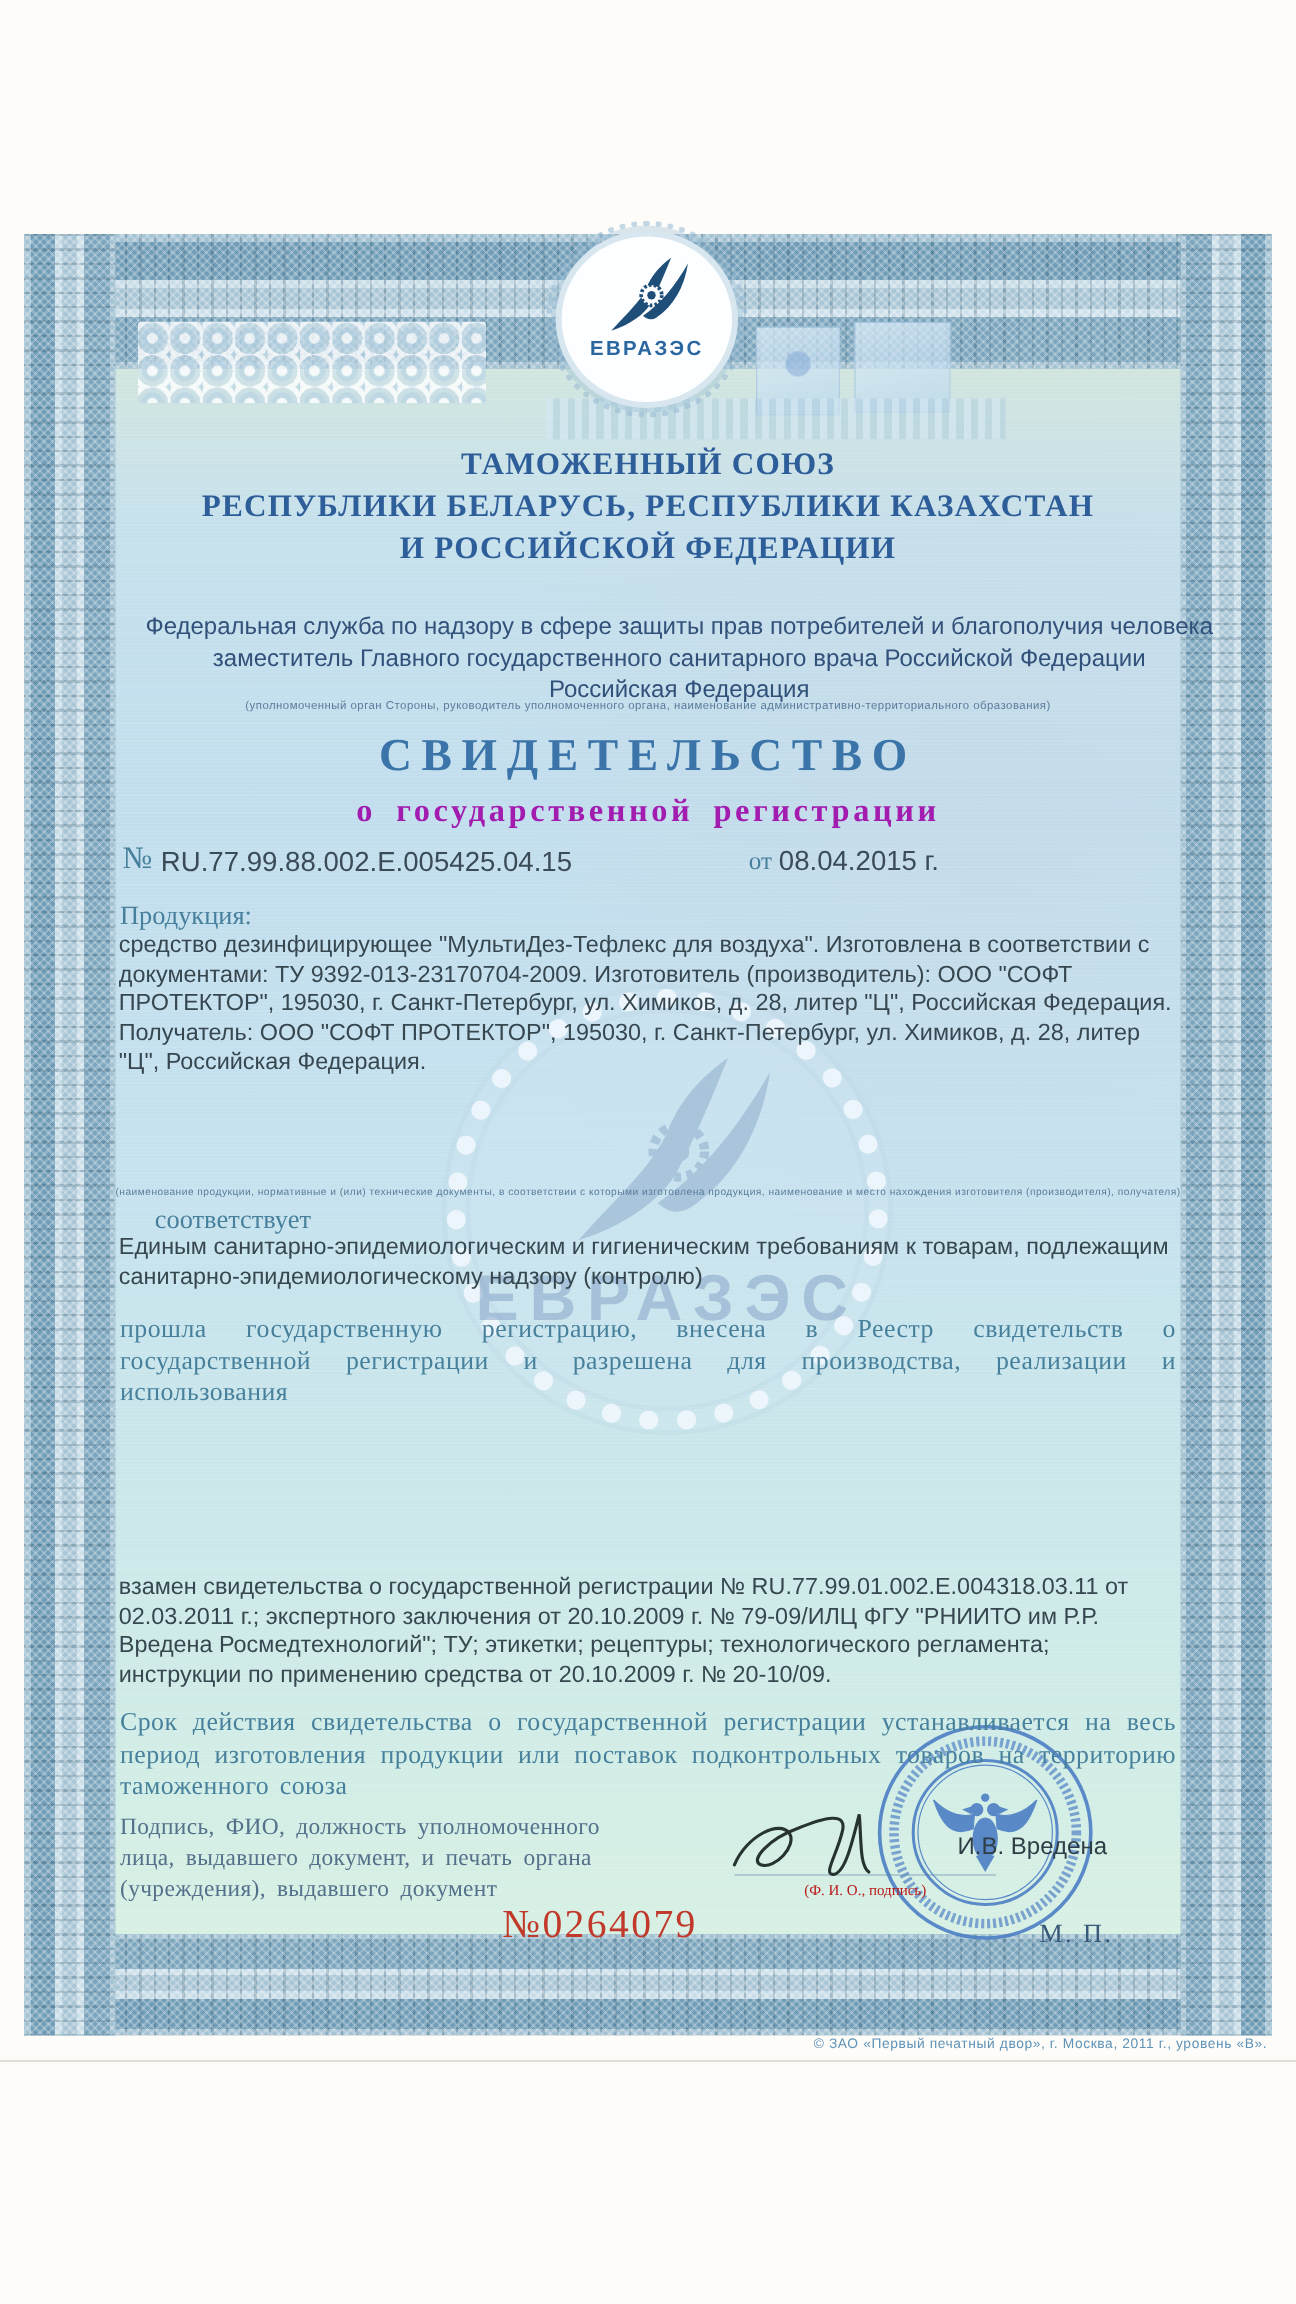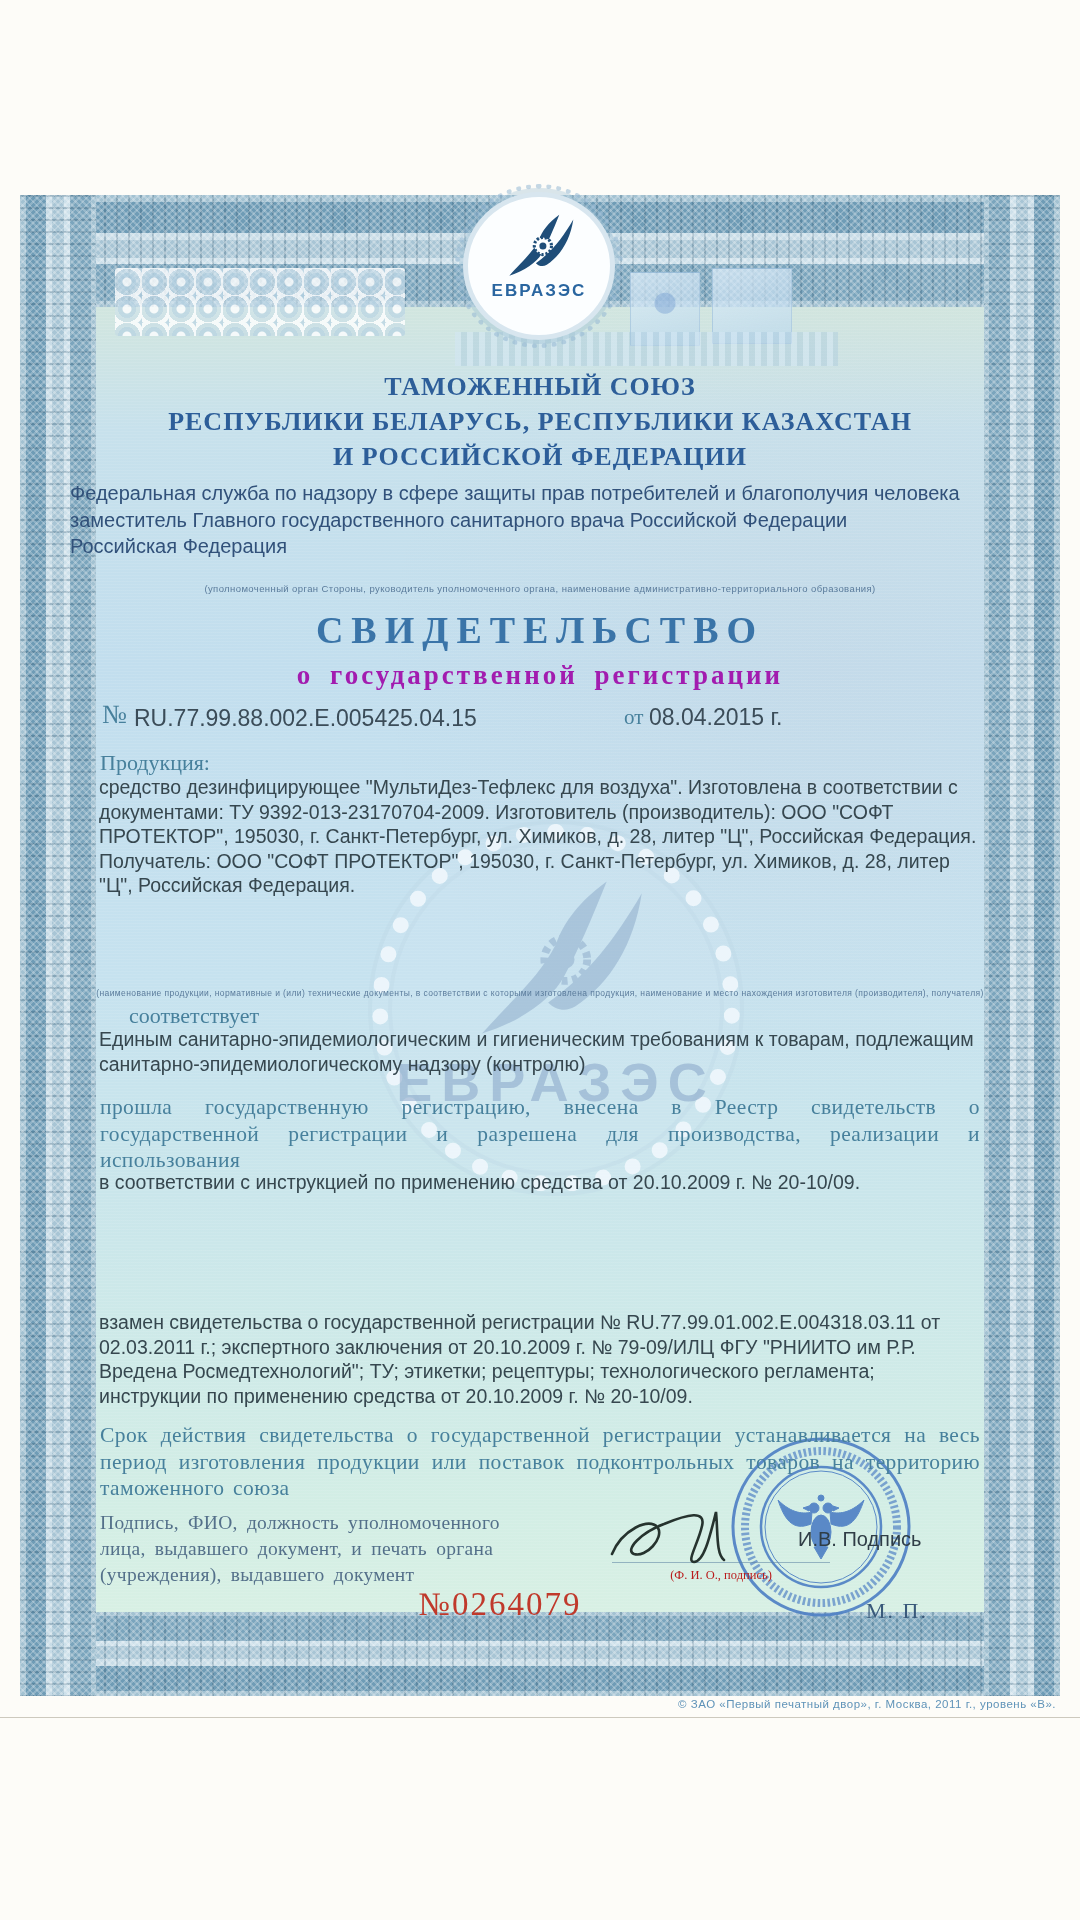--- a/index.html
+++ b/index.html
@@ -65,21 +65,21 @@
     border:16px dotted rgba(240,248,252,.9);box-shadow:0 0 0 4px rgba(190,214,230,.35), inset 0 0 0 4px rgba(190,214,230,.35);
     background:rgba(210,230,244,.25);display:flex;flex-direction:column;align-items:center;}
   .watermark .wm-svg{width:240px;height:195px;margin-top:22px;opacity:.5;}
   .watermark .wm-label{font-weight:bold;font-size:54px;letter-spacing:9px;color:rgba(128,158,196,.5);margin-top:-6px;}
 
   
   .t{position:absolute;z-index:5;}
   .serif{font-family:"Liberation Serif",serif;}
   .union{left:90px;width:900px;text-align:center;font-family:"Liberation Serif",serif;
          font-weight:bold;font-size:26px;color:#2d5e99;letter-spacing:1px;}
-  .authority{left:70px;width:992px;font-size:20px;color:#31517a;}
+  .authority{left:70px;width:992px;text-align:center;font-size:20px;color:#31517a;margin-top:29px;}
   .fineprint{left:90px;width:900px;text-align:center;font-size:9.5px;color:#5a7b9b;letter-spacing:.4px;}
   .title-main{left:90px;width:900px;text-align:center;font-family:"Liberation Serif",serif;
               font-weight:bold;font-size:38px;letter-spacing:8px;color:#3a74a8;}
   .title-sub{left:90px;width:900px;text-align:center;font-family:"Liberation Serif",serif;
              font-weight:bold;font-size:27px;letter-spacing:3px;word-spacing:7px;color:#a21caf;}
   .teal-serif{font-family:"Liberation Serif",serif;color:#47809c;}
   .para-sans{font-size:19.5px;color:#36474f;line-height:1.26;}
   .para-serif{font-family:"Liberation Serif",serif;color:#47809c;font-size:21.5px;line-height:1.24;
               text-align:justify;letter-spacing:.4px;word-spacing:3px;}
   .sign-label{font-family:"Liberation Serif",serif;color:#54708a;font-size:19.5px;line-height:1.33;
@@ -147,21 +147,20 @@
   <div class="t" style="left:649px;top:704px;font-size:23px;color:#3b4c58;">08.04.2015 г.</div>
 
   <div class="t teal-serif" style="left:100px;top:750px;font-size:22px;">Продукция:</div>
   <div class="t para-sans" style="left:99px;top:775px;width:882px;">средство дезинфицирующее "МультиДез-Тефлекс для воздуха". Изготовлена в соответствии с документами: ТУ 9392-013-23170704-2009. Изготовитель (производитель): ООО "СОФТ ПРОТЕКТОР", 195030, г. Санкт-Петербург, ул. Химиков, д. 28, литер "Ц", Российская Федерация. Получатель: ООО "СОФТ ПРОТЕКТОР", 195030, г. Санкт-Петербург, ул. Химиков, д. 28, литер "Ц", Российская Федерация.</div>
 
   <div class="t fineprint" style="top:988px;font-size:8.5px;">(наименование продукции, нормативные и (или) технические документы, в соответствии с которыми изготовлена продукция, наименование и место нахождения изготовителя (производителя), получателя)</div>
   <div class="t teal-serif" style="left:100px;top:1003px;font-size:22px;margin-left:29px;">соответствует</div>
   <div class="t para-sans" style="left:99px;top:1027px;width:882px;">Единым санитарно-эпидемиологическим и гигиеническим требованиям к товарам, подлежащим санитарно-эпидемиологическому надзору (контролю)</div>
 
   <div class="t para-serif" style="left:100px;top:1094px;width:880px;">прошла государственную регистрацию, внесена в Реестр свидетельств о государственной регистрации и разрешена для производства, реализации и использования</div>
-  <div class="t para-sans" style="left:99px;top:1170px;width:882px;">в соответствии с инструкцией по применению средства от 20.10.2009 г. № 20-10/09.</div>
 
   <div class="t para-sans" style="left:99px;top:1310px;width:882px;">взамен свидетельства о государственной регистрации № RU.77.99.01.002.E.004318.03.11 от 02.03.2011 г.; экспертного заключения от 20.10.2009 г. № 79-09/ИЛЦ ФГУ "РНИИТО им Р.Р. Вредена Росмедтехнологий"; ТУ; этикетки; рецептуры; технологического регламента; инструкции по применению средства от 20.10.2009 г. № 20-10/09.</div>
 
   <div class="t para-serif" style="left:100px;top:1422px;width:880px;">Срок действия свидетельства о государственной регистрации устанавливается на весь период изготовления продукции или поставок подконтрольных товаров на территорию таможенного союза</div>
 
   <div class="t sign-label" style="left:100px;top:1510px;width:420px;">Подпись, ФИО, должность уполномоченного лица, выдавшего документ, и печать органа (учреждения), выдавшего документ</div>
 
   <svg class="seal-svg" viewBox="0 0 190 190">
     <circle cx="95" cy="95" r="88" fill="none" stroke="#4d7fc4" stroke-width="3"></circle>
     <circle cx="95" cy="95" r="76" fill="none" stroke="#4d7fc4" stroke-width="8" stroke-dasharray="2.6 2.4" opacity=".75"></circle>
@@ -177,21 +176,21 @@
       <path d="M107,74 l6,2 l-6,3 Z"></path>
       <path d="M88,115 l7,12 l7,-12 Z"></path>
       <circle cx="95" cy="66" r="3"></circle>
     </g>
   </svg>
 
   <svg class="sig-svg" viewBox="0 0 190 92">
     <path d="M14,62 C24,38 52,24 60,36 C66,46 48,66 36,62 C26,58 44,40 66,32 C90,22 108,18 104,34 C100,52 88,70 96,70 C106,70 112,44 118,20 C120,40 118,62 126,68" fill="none" stroke="#26332e" stroke-width="2.6" stroke-linecap="round"></path>
   </svg>
 
-  <div class="t" style="left:798px;top:1528px;font-size:20px;color:#2f3d46;">И.В. Подпись</div>
+  <div class="t" style="left:798px;top:1528px;font-size:20px;color:#2f3d46;">И.В. Вредена</div>
   <div class="sig-line"></div>
   <div class="t serif" style="left:612px;top:1568px;width:218px;text-align:center;font-size:12.5px;color:#b91c1c;">(Ф. И. О., подпись)</div>
   <div class="t serif" style="left:866px;top:1598px;font-size:22px;color:#39597a;letter-spacing:2px;">М. П.</div>
 
   <div class="t serial" style="left:300px;top:1586px;width:400px;text-align:center;">№0264079</div>
 
   <div class="t footer-line" style="top:1698px;">© ЗАО «Первый печатный двор»,  г. Москва,  2011 г., уровень «В».</div>
   <div class="paper-line"></div>
 
 </div>

